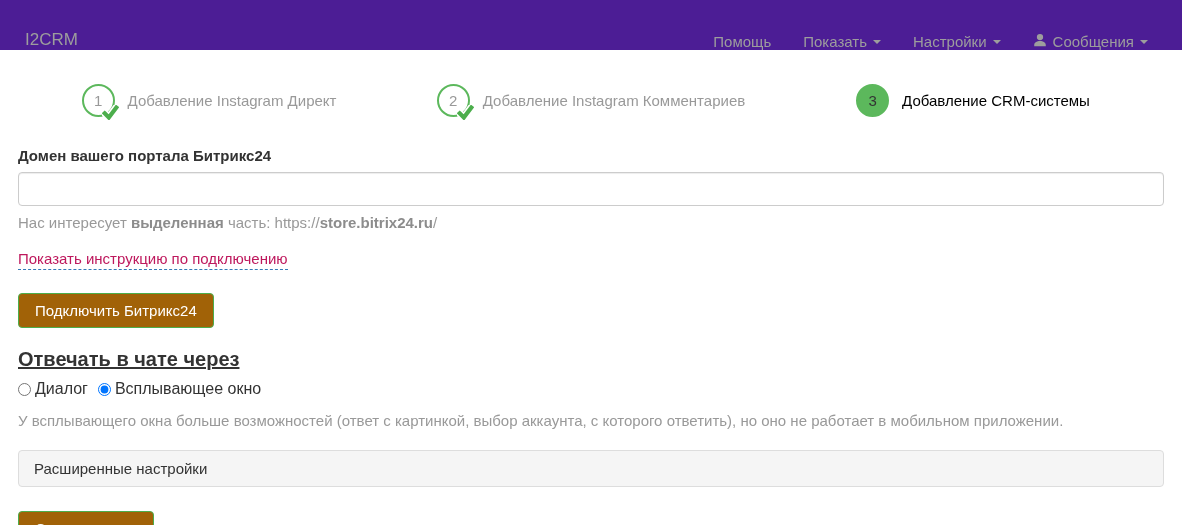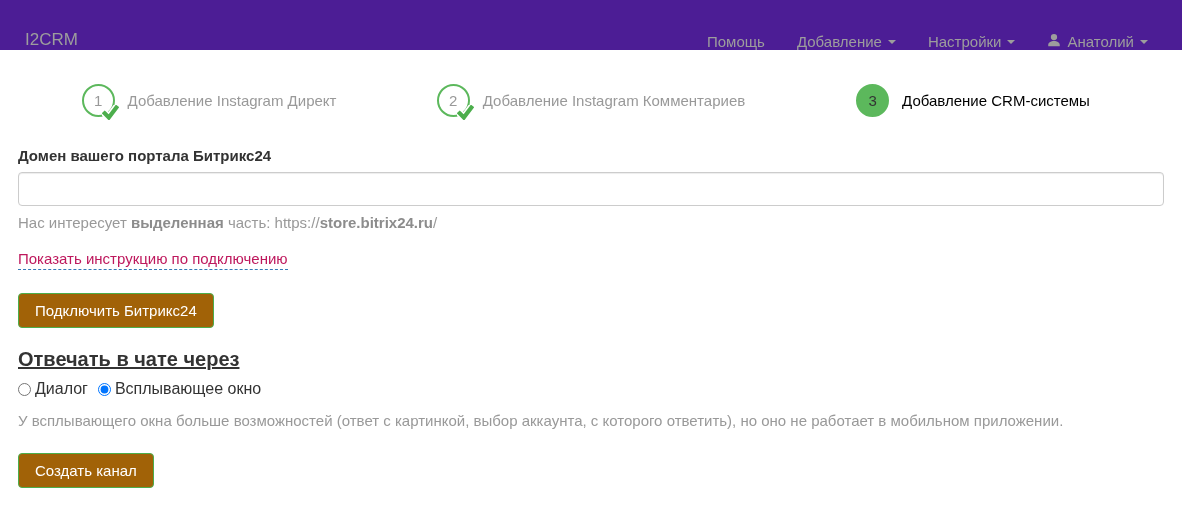--- a/index.html
+++ b/index.html
@@ -79,34 +79,34 @@
 </head>
 <body>
 
 <div class="navbar">
   <a class="brand">I2CRM</a>
   <div class="nav-right">
     <div class="nav-item">
       <span>Помощь</span>
     </div>
     <div class="nav-item">
-      <span>Добавление</span>
+      <span>Показать</span>
       <span class="caret"></span>
     </div>
     <div class="nav-item">
       <span>Настройки</span>
       <span class="caret"></span>
     </div>
     <div class="nav-item">
       <span class="user-svg">
         <svg width="14" height="14" viewBox="0 0 16 16">
             <path fill="#9d9d9d" d="M8 1a3.6 3.6 0 1 1 0 7.2A3.6 3.6 0 0 1 8 1zm0 8.2c3.6 0 6.6 1.9 6.6 4.3V15H1.4v-1.5c0-2.4 3-4.3 6.6-4.3z"></path>
           </svg>
       </span>
-      <span>Анатолий</span>
+      <span>Сообщения</span>
       <span class="caret"></span>
     </div>
   </div>
 </div>
 
 <div class="steps">
   <div class="step">
     <span class="step-circle completed">
       <span>1</span>
       <span class="step-check">
@@ -157,18 +157,19 @@
 
   <div class="radio-row">
     <input type="radio" name="chat-mode" id="radio-dialog" style="">
     <label for="radio-dialog">Диалог</label>
     <input class="radio-gap" type="radio" name="chat-mode" id="radio-popup" checked="" style="">
     <label for="radio-popup">Всплывающее окно</label>
   </div>
 
   <div class="popup-note">У всплывающего окна больше возможностей (ответ с картинкой, выбор аккаунта, с которого ответить), но оно не работает в мобильном приложении.</div>
 
+  <div class="adv-panel">Расширенные настройки</div>
 
   <div class="create-btn">
     <button class="btn-green" style="margin-top:0;">Создать канал</button>
   </div>
 
 </div>
 
 </body></html>

